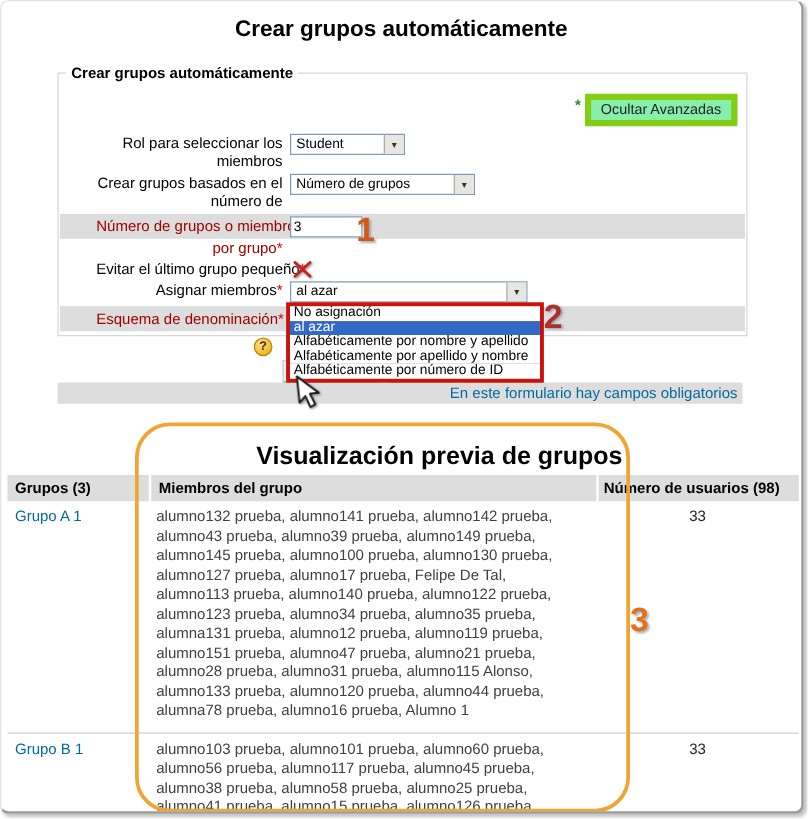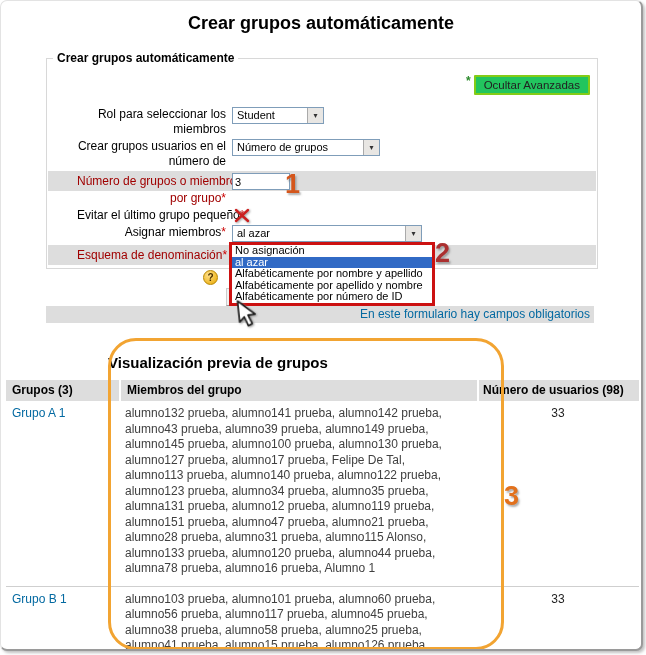--- a/index.html
+++ b/index.html
@@ -9,21 +9,21 @@
         border:1px solid #e3e3e3;border-right:2px solid #9a9a9a;border-bottom:2px solid #9a9a9a;
         border-radius:7px;box-shadow:2px 2px 3px #c2c2c2;background:#fff;overflow:hidden;}
   .title{position:absolute;left:0;top:12px;width:100%;text-align:center;
          font-size:18px;font-weight:bold;margin:0;}
   
   .form-fs{position:absolute;left:45px;top:50px;width:552px;height:218px;
            border:1px solid #d8d8d8;margin:0;padding:0;box-sizing:border-box;}
   .form-fs legend{font-size:12px;font-weight:bold;margin-left:6px;padding:0 4px;}
   .adv-row{position:absolute;top:10px;right:7px;display:flex;align-items:center;gap:3px;}
   .green-star{color:#2e8b2e;font-size:12px;font-weight:bold;position:relative;top:-4px;}
-  .adv-btn{font-family:inherit;font-size:11.5px;background:#22c55e;border:2px solid #84cc16;
+  .adv-btn{font-family:inherit;font-size:11.5px;background:#86efac;border:5px solid #84cc16;
            padding:2px 8px;border-radius:1px;color:#222;}
   .frow{position:absolute;left:1px;right:1px;display:grid;
         grid-template-columns:178px 1fr;column-gap:6px;align-items:flex-start;}
   .flabel{text-align:right;font-size:12px;line-height:15px;color:#000;white-space:nowrap;margin-left:29px;}
   .req{color:#a00000;}
   .star{color:#cc0000;}
   .band{background:#dddddd;}
   .row-role{top:42px;}
   .row-based{top:74px;}
   .row-count{top:106px;height:20px;align-items:center;}
@@ -57,22 +57,22 @@
   .btn-row{position:absolute;left:225px;top:287px;display:flex;gap:7px;z-index:3;}
   .btn{font-family:inherit;font-size:11.5px;background:#f2f2f2;border:1px solid #999;
        border-top-color:#ccc;border-left-color:#ccc;padding:2px 8px;color:#111;}
   
   .notice-bar{position:absolute;left:45px;top:305px;width:548px;height:17px;background:#dddddd;
               font-size:12px;line-height:17px;color:#0369a1;text-align:right;padding-right:4px;
               box-sizing:border-box;}
   
   .ring{position:absolute;left:107px;top:337px;width:390px;height:306px;border:3px solid #f2a432;
         border-radius:28px;z-index:15;pointer-events:none;}
-  .prev-head{position:absolute;left:107px;top:353px;width:390px;text-align:left;
-             font-size:15px;font-weight:bold;margin:0;}
+  .prev-head{position:absolute;left:107px;top:353px;width:390px;text-align:right;
+             font-size:20px;font-weight:bold;margin:0;}
   .ptable{position:absolute;left:5px;top:379px;width:633px;font-size:12px;}
   .phead{display:flex;background:#dddddd;height:21px;line-height:21px;font-weight:bold;}
   .ph1{width:113px;padding-left:6px;box-sizing:border-box;}
   .ph2{width:358px;padding-left:6px;box-sizing:border-box;border-left:2px solid #fff;}
   .ph3{flex:1;padding-left:4px;border-left:2px solid #fff;}
   .trow{display:flex;padding:5px 0 9px;}
   .trow + .trow{border-top:1px solid #cfcfcf;}
   .tc1{width:113px;padding-left:6px;box-sizing:border-box;color:#0369a1;}
   .tc2{width:358px;padding-left:6px;padding-right:16px;box-sizing:border-box;
        line-height:15.5px;color:#404040;}
@@ -110,21 +110,21 @@
       <div>
         <span class="select w-role">
           <span class="sel-text">Student</span>
           <span class="sel-btn">▾</span>
         </span>
       </div>
     </div>
 
     <div class="frow row-based">
       <div class="flabel">
-        <span>Crear grupos usuarios en el</span><br>
+        <span>Crear grupos basados en el</span><br>
         <span>número de</span>
       </div>
       <div>
         <span class="select w-based">
           <span class="sel-text">Número de grupos</span>
           <span class="sel-btn">▾</span>
         </span>
       </div>
     </div>
 

